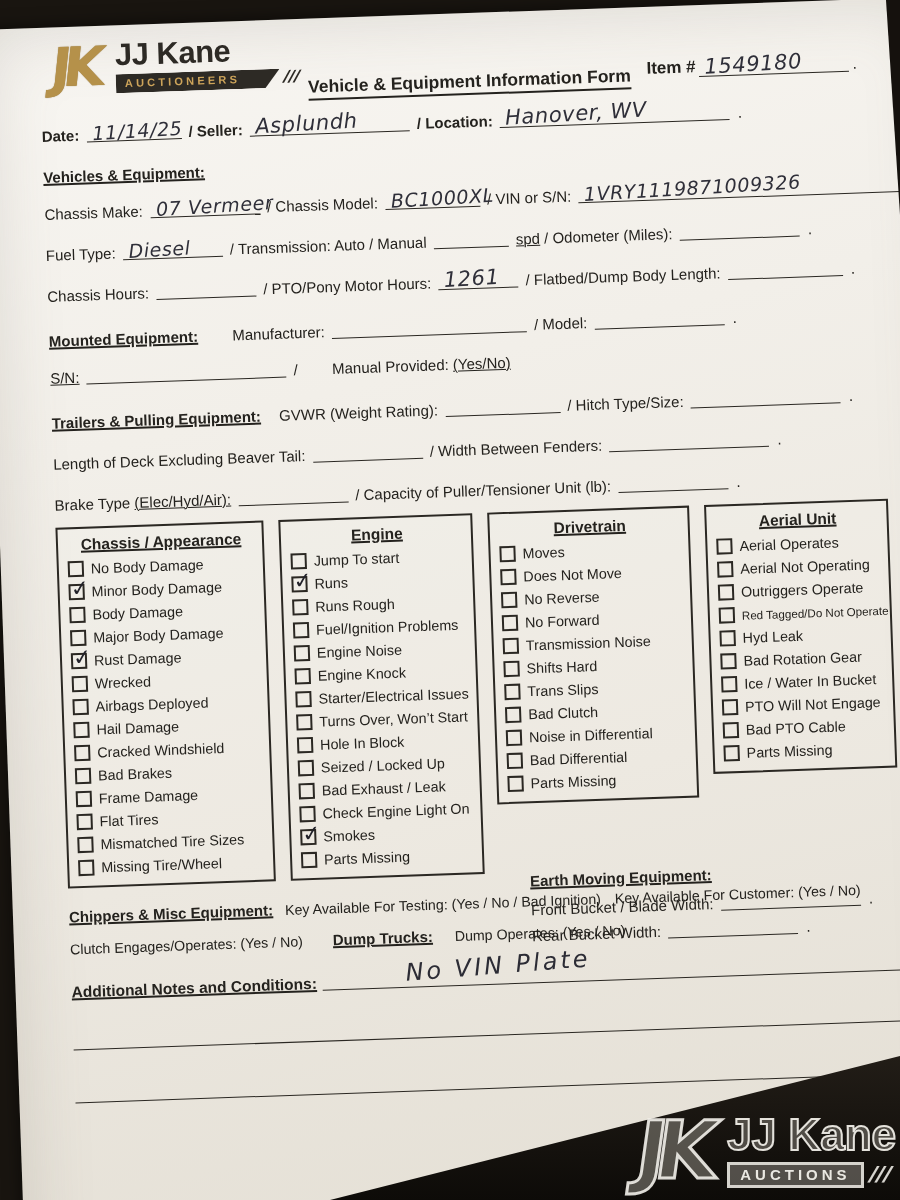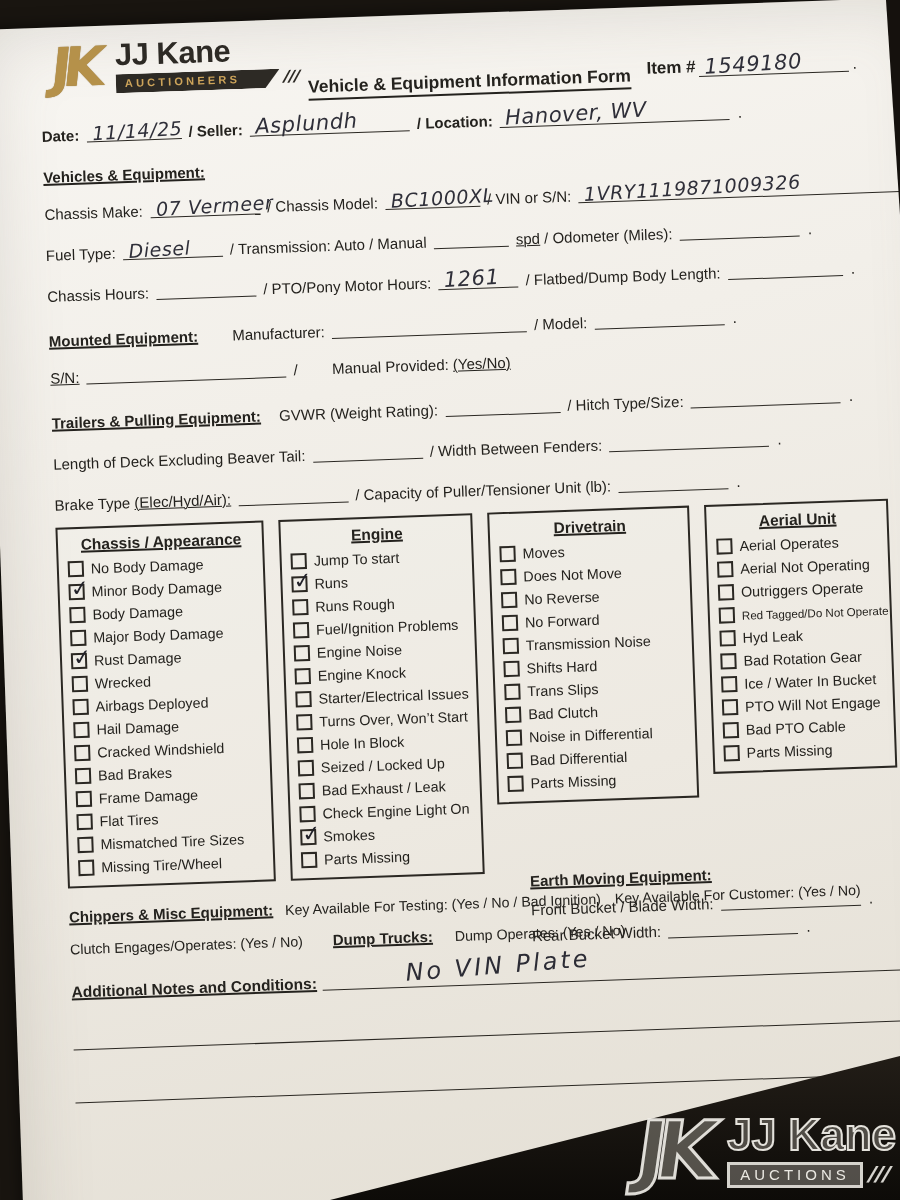--- a/index.html
+++ b/index.html
@@ -96,21 +96,21 @@
   .watermark { position:absolute; right:4px; bottom:12px; display:flex; align-items:center;
     gap:10px; }
   .wmjk { font-family:"DejaVu Sans",sans-serif; font-weight:bold; font-size:80px; line-height:0.9;
     letter-spacing:-11px; transform:skewX(-8deg); padding-right:10px;
     color:rgba(140,136,128,0.55); -webkit-text-stroke:3px rgba(242,240,234,0.9); }
   .wmright { display:flex; flex-direction:column; }
   .wmname { font-size:44px; font-weight:bold; line-height:1;
     color:rgba(150,146,138,0.45); -webkit-text-stroke:2px rgba(244,242,236,0.92); letter-spacing:0; }
   .wmbarrow { display:flex; align-items:center; gap:6px; margin-top:5px; }
   .wmbar { border:3px solid rgba(236,234,228,0.85); background:rgba(205,201,192,0.35);
-    color:rgba(242,240,234,0.95); font-weight:normal; font-size:15px; letter-spacing:4px;
+    color:rgba(242,240,234,0.95); font-weight:bold; font-size:15px; letter-spacing:4px;
     padding:1px 10px 2px 10px; }
   .wmslashes { color:rgba(236,234,228,0.9); font-weight:bold; font-size:22px;
     transform:skewX(-22deg); letter-spacing:1px; }
 </style>
 </head>
 <body>
 
 <div class="paper">
   <div class="content">
 

